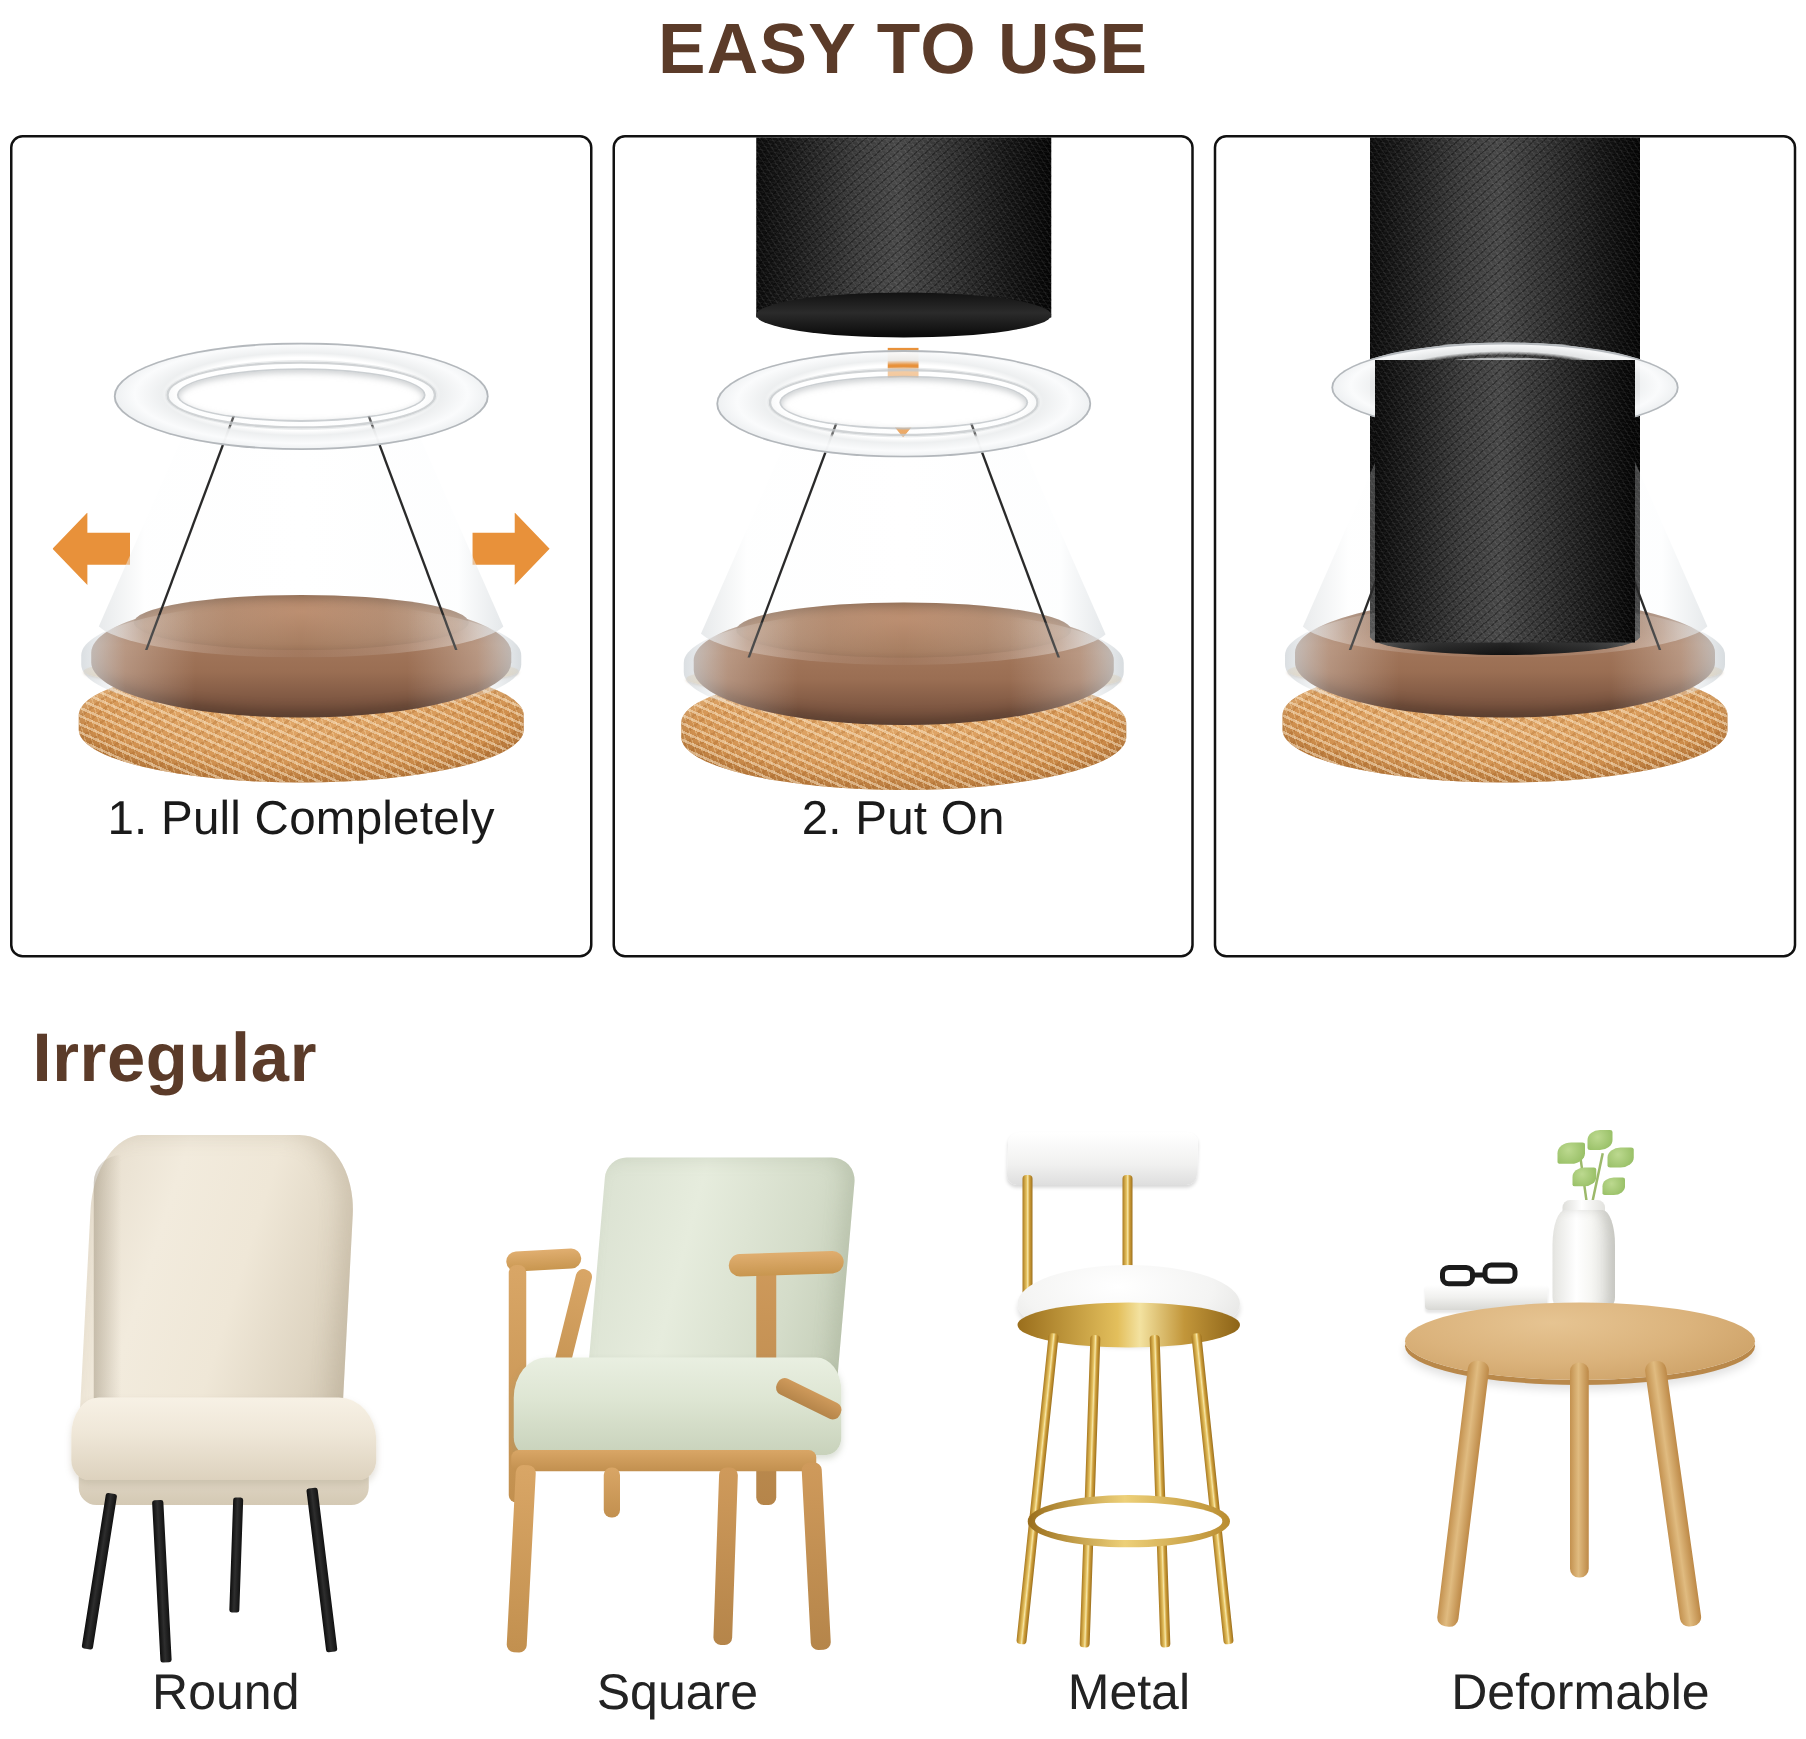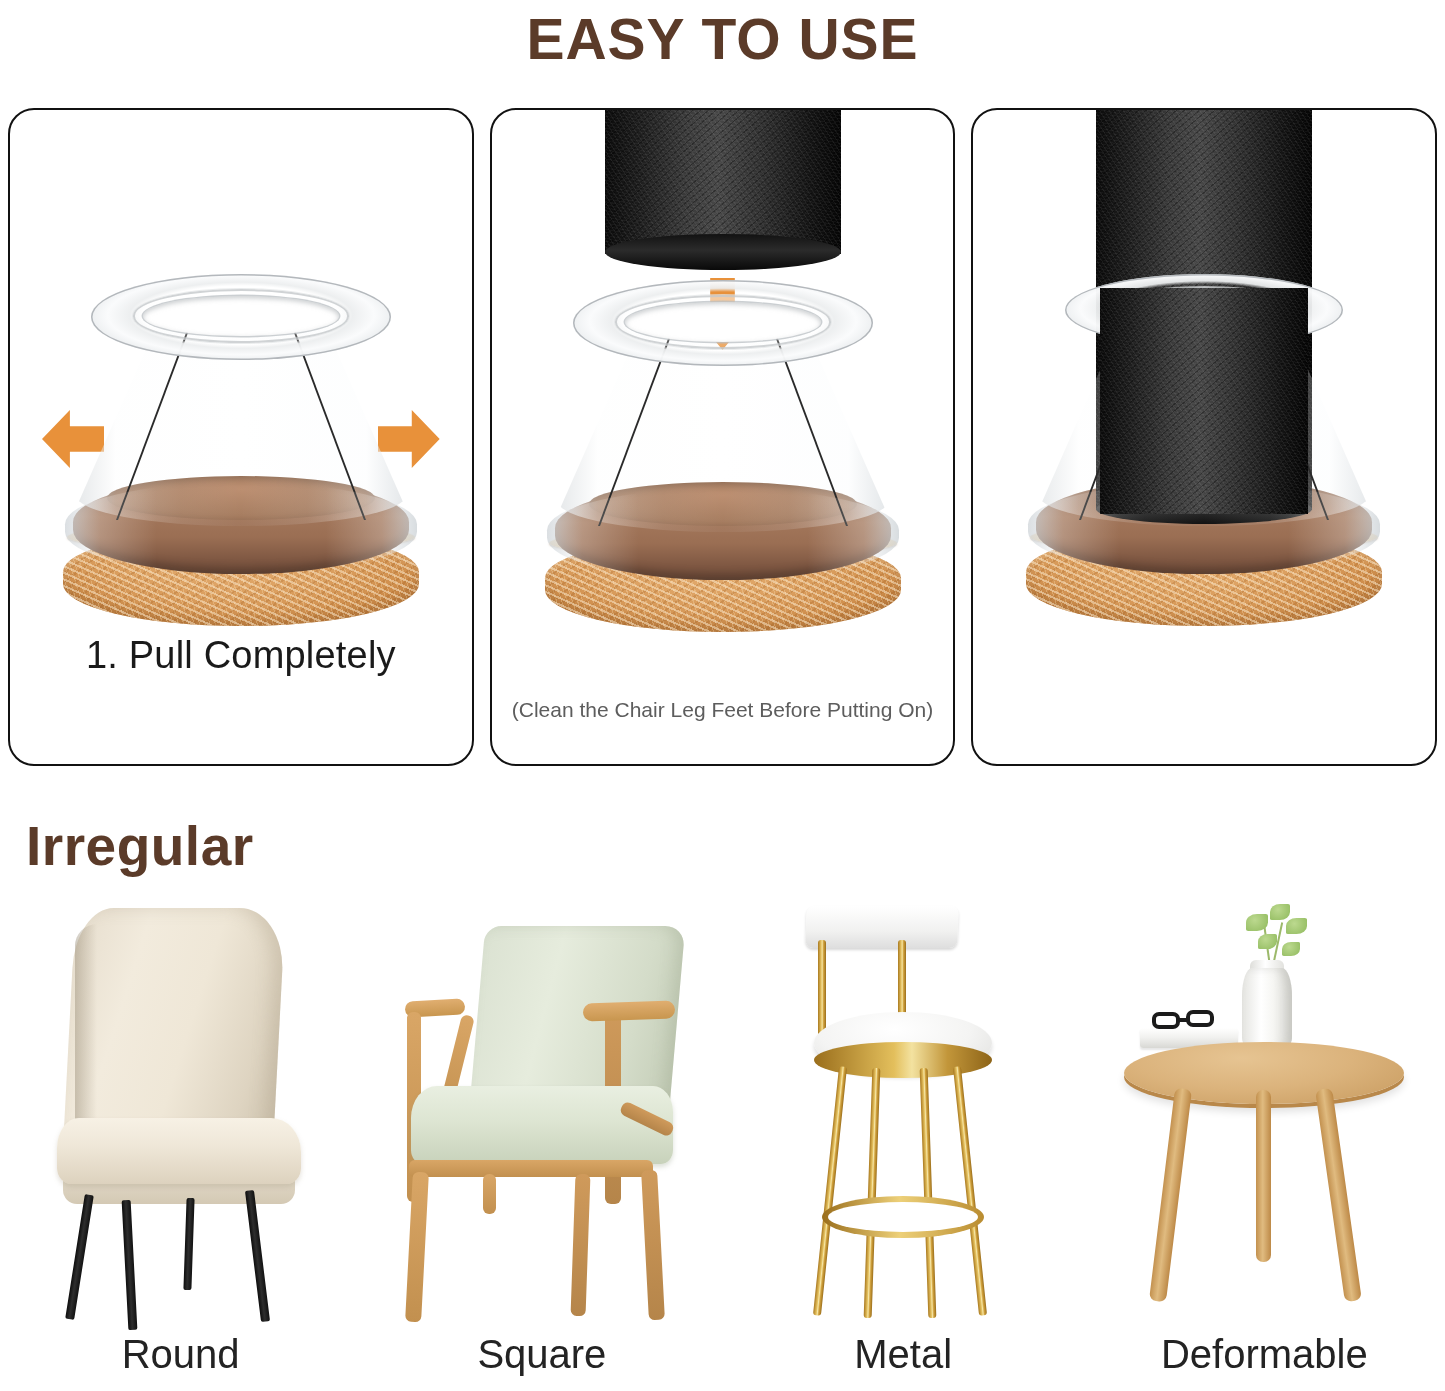--- a/index.html
+++ b/index.html
@@ -25,21 +25,21 @@
   .steps {
     position:absolute;
     top:108px; left:8px;
     width:1429px; height:658px;
     display:flex;
     gap:16px;
   }
   .panel {
     flex:1 1 0;
     border:2.5px solid #111;
-    border-radius:26px;
+    border-radius:10px;
     position:relative;
     background:#fff;
     overflow:hidden;
   }
   .panel-art {
     position:absolute;
     left:0; right:0; top:0;
     height:530px;
   }
   .caption {
@@ -429,21 +429,21 @@
         <div class="cup-band-top" style="top:372px;"></div>
         <div class="cup-body" style="top:202px;"></div>
         <div class="cup-edge-l" style="top:202px;"></div>
         <div class="cup-edge-r" style="top:202px;"></div>
         <div class="cup-glassskirt" style="top:378px;"></div>
         <div class="cup-rim" style="top:170px;"></div>
         <div class="cup-rim-hole" style="top:192px;"></div>
       </div>
 
     </div>
-    <div class="subcaption">(Clean the Chair Leg Feet Before Putting On)</div>
+    <div class="caption">2. Put On</div>
   </div>
 
   <div class="panel">
     <div class="panel-art">
 
       <div class="cup-cork" style="left:50%; transform:translateX(-50%); top:420px;"></div>
       <div class="cup-cork-lip" style="left:50%; transform:translateX(-50%); top:414px;"></div>
       <div class="cup-band" style="left:50%; transform:translateX(-50%); top:368px;"></div>
 
       <div class="leg" style="left:50%; margin-left:-108px; top:-4px; width:216px; height:404px;"></div>

